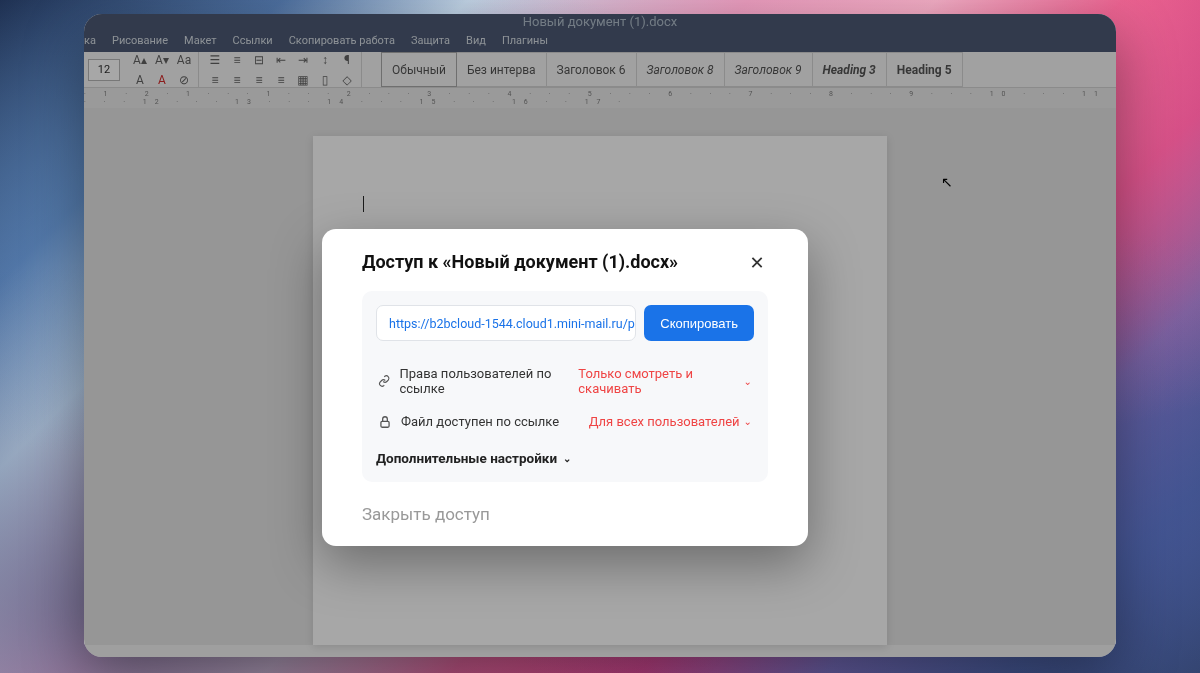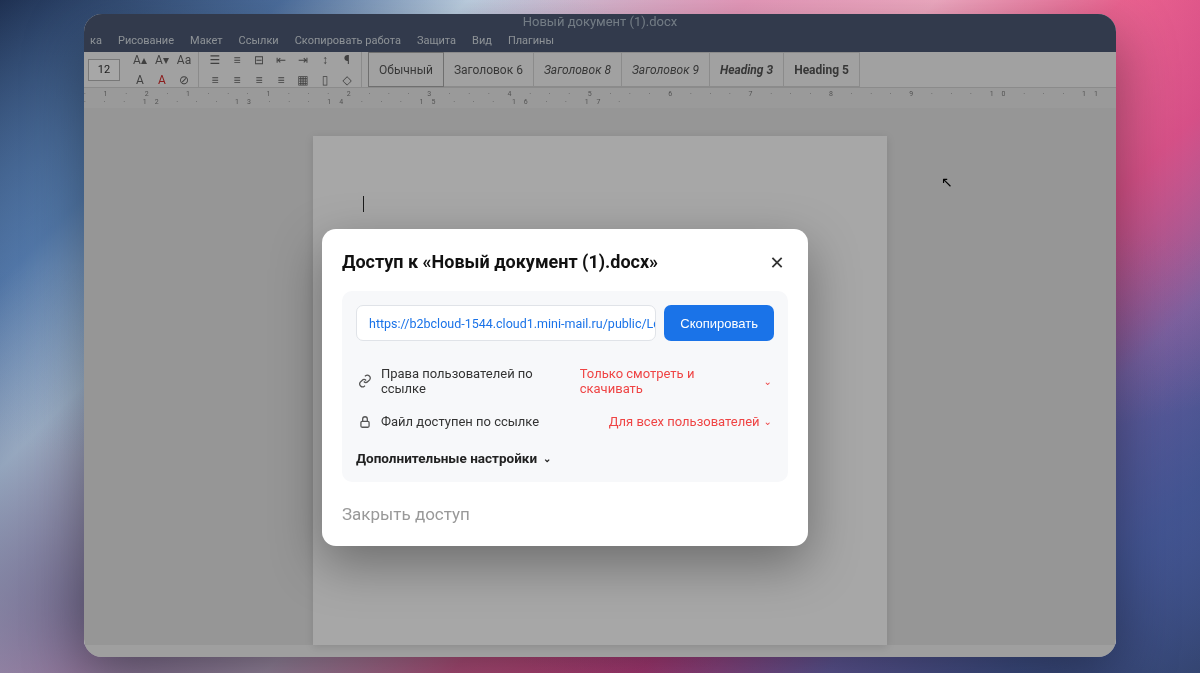--- a/index.html
+++ b/index.html
@@ -41,21 +41,20 @@
       align-items: center;
       justify-content: center;
       color: #a0b0c0;
       font-size: 13px;
     }
     .menubar {
       background: #2a3a5a;
       height: 24px;
       display: flex;
       align-items: center;
-      padding-left: 6px;
       gap: 16px;
       color: #d0d8e0;
       font-size: 11px;
     }
     .menubar span {
       cursor: pointer;
     }
     .toolbar {
       background: #f5f5f5;
       border-bottom: 1px solid #ccc;
@@ -111,20 +110,21 @@
       border-left: none;
       display: flex;
       align-items: center;
       font-size: 12px;
       color: #333;
       white-space: nowrap;
     }
     .style-box:first-child {
       border-left: 1px solid #999;
       border: 1.5px solid #999;
+      margin-left: 13px;
     }
     .style-italic { font-style: italic; }
     .style-bold { font-weight: 700; }
     .ruler-area {
       background: #e8e8e8;
       height: 20px;
       display: flex;
       justify-content: center;
       align-items: center;
       font-size: 7px;
@@ -157,21 +157,21 @@
       background: rgba(60,60,60,0.45);
     }
     .dialog {
       position: absolute;
       left: 322px;
       top: 229px;
       width: 486px;
       background: #fff;
       border-radius: 14px;
       box-shadow: 0 18px 50px rgba(0,0,0,0.35);
-      padding: 22px 20px;
+      padding: 22px 40px;
     }
     .dialog-header {
       display: flex;
       justify-content: space-between;
       align-items: flex-start;
       margin-bottom: 18px;
     }
     .dialog-title {
       font-size: 18px;
       font-weight: 700;
@@ -332,20 +332,23 @@
         <span class="tb-icon">▦</span>
         <span class="tb-icon">▯</span>
         <span class="tb-icon">◇</span>
       </div>
     </div>
     <div class="styles-strip">
       <div class="style-box">
           <span>Обычный</span>
         </div>
       <div class="style-box">
+          <span>Без интерва</span>
+        </div>
+      <div class="style-box">
           <span>Заголовок 6</span>
         </div>
       <div class="style-box style-italic">
           <span>Заголовок 8</span>
         </div>
       <div class="style-box style-italic">
           <span>Заголовок 9</span>
         </div>
       <div class="style-box style-bold style-italic">
           <span>Heading 3</span>

